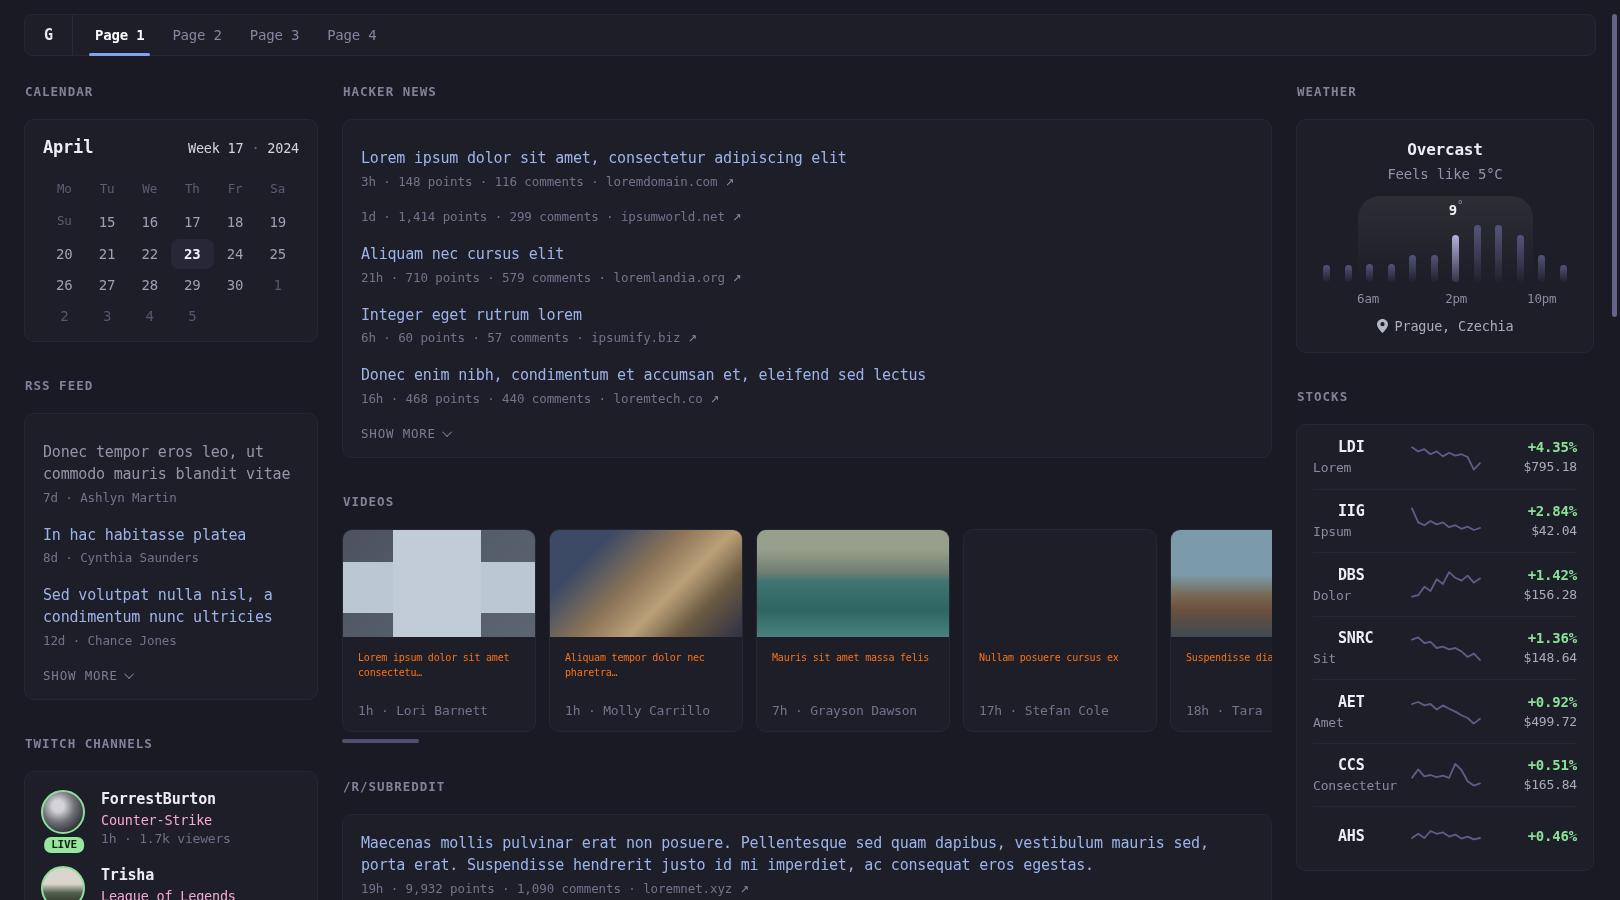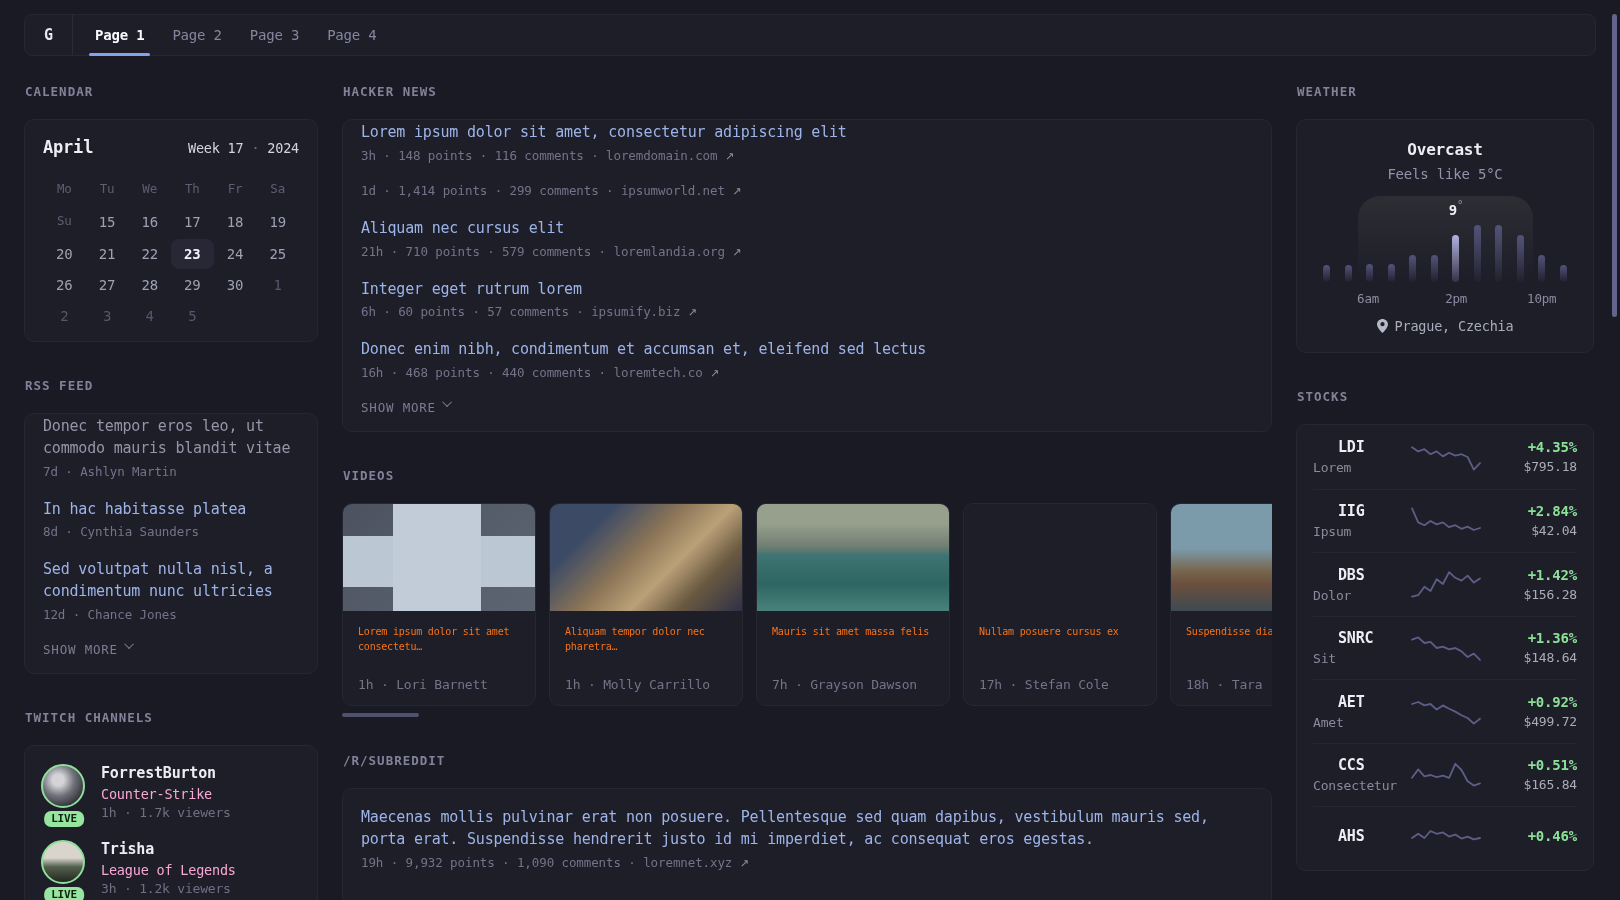--- a/index.html
+++ b/index.html
@@ -54,29 +54,29 @@
   .cal-week .dot { color:#6a6a80; }
   .cal-grid { display:grid; grid-template-columns:repeat(6,1fr); row-gap:1px; margin-top:18px; text-align:center; }
   .cal-dow { font-size:12.5px; color:#5d5d74; padding:6px 0 10px; }
   .cal-cell {
     font-size:14px; color:#9da1b2; height:30px; line-height:30px; border-radius:8px;
   }
   .cal-cell.selected { background:#272735; color:#f2f3f7; font-weight:bold; }
   .cal-cell.dim { color:#565670; }
 
   
-  .feed-card { padding:2px 18px 16px; }
+  .feed-card { padding:28px 18px 16px; }
   .feed-item { margin-bottom:20px; }
   .feed-item:last-of-type { margin-bottom:0; }
   .feed-title { font-size:15px; line-height:1.45; color:#9db4e8; cursor:pointer; }
   .feed-title.visited { color:#9595a8; }
   .feed-meta { font-size:12.5px; color:#73738a; margin-top:4px; letter-spacing:-0.1px; }
   .arr { font-family:"DejaVu Sans", sans-serif; font-size:11px; color:#8d8da4; }
   .show-more {
-    display:flex; align-items:flex-start; gap:9px; margin-top:20px;
+    display:flex; align-items:center; gap:9px; margin-top:20px;
     font-size:12.5px; letter-spacing:0.8px; color:#7c7c92; cursor:pointer;
   }
   .chev {
     width:7px; height:7px; border-left:1.6px solid #7c7c92; border-bottom:1.6px solid #7c7c92;
     transform:rotate(-45deg) translateY(-2px);
   }
 
   
   .tw-card { padding:18px 16px 10px; }
   .tw-row { display:flex; margin-bottom:20px; cursor:pointer; }

